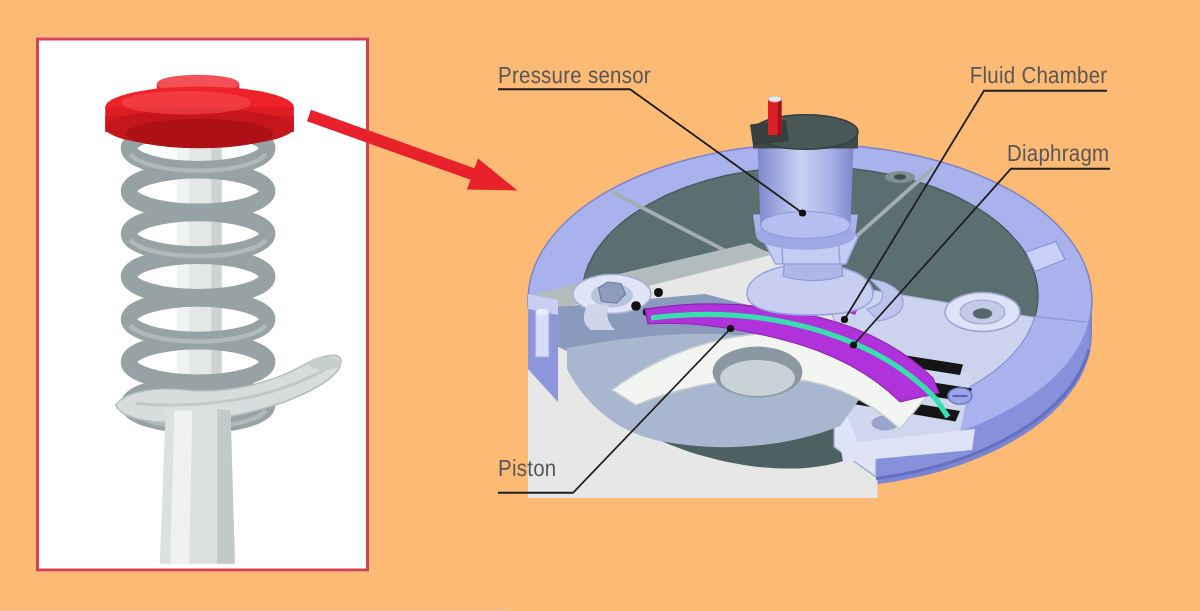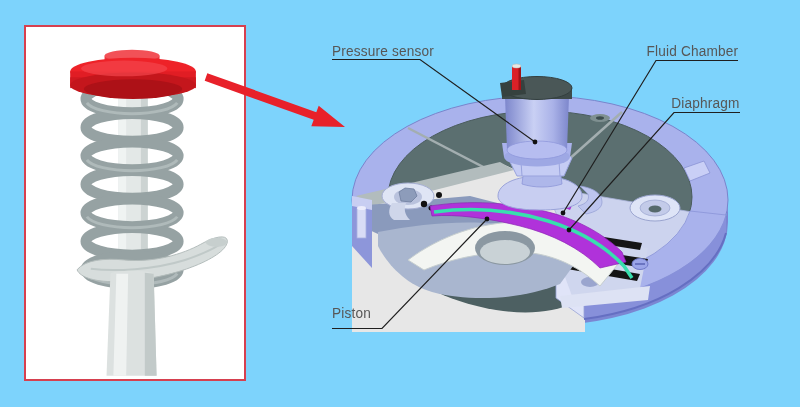--- a/index.html
+++ b/index.html
@@ -1,18 +1,18 @@
 <!DOCTYPE html>
 <html><head>
 <meta charset="utf-8">
 <style>
   html,body{margin:0;padding:0;background:#cfcfcf;}
   .stage{
     position:relative;width:800px;height:407px;overflow:hidden;
-    background:#7dd3fc;
+    background:#fdba74;
     font-family:"Liberation Sans", sans-serif;
   }
   .inset{
     position:absolute;left:24px;top:25px;width:222px;height:356px;
     background:#ffffff;border:2px solid #d6404f;box-sizing:border-box;
   }
   .inset svg{display:block;width:100%;height:100%;}
   .device-svg{position:absolute;left:0;top:0;width:800px;height:407px;}
   .callout{
     position:absolute;font-size:15.5px;line-height:1.1;color:#575757;

